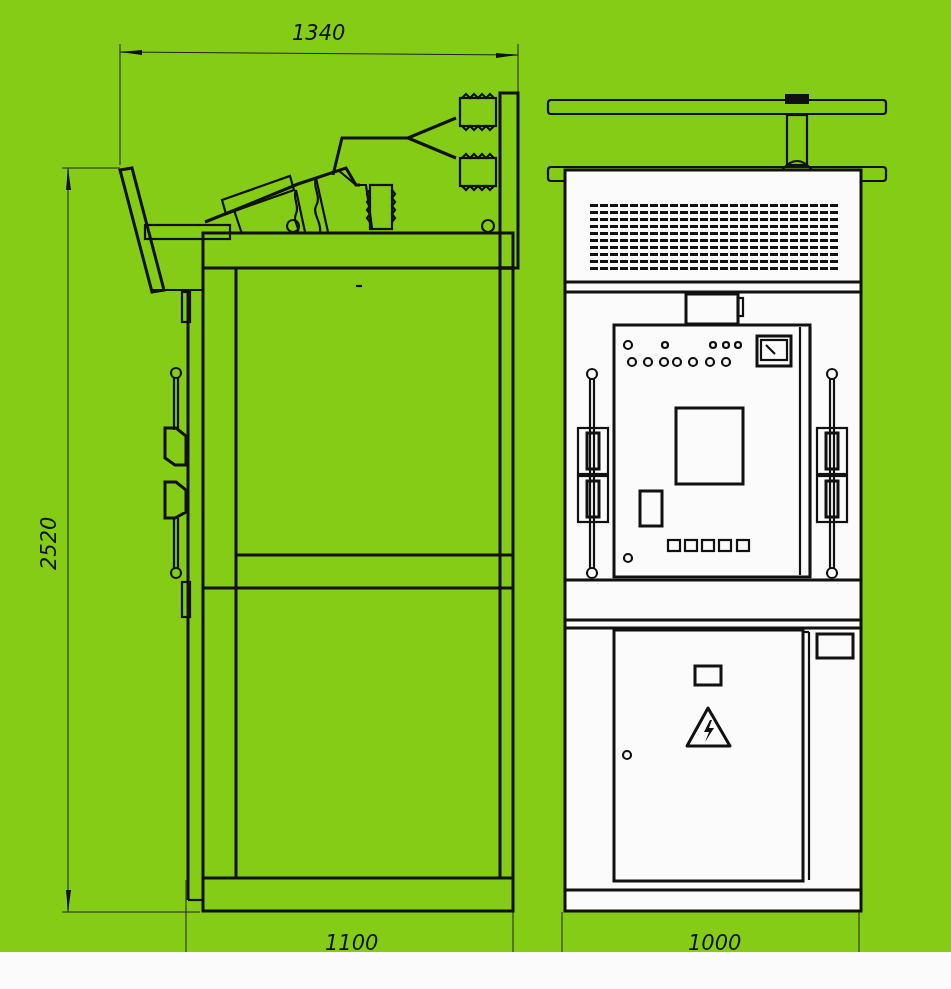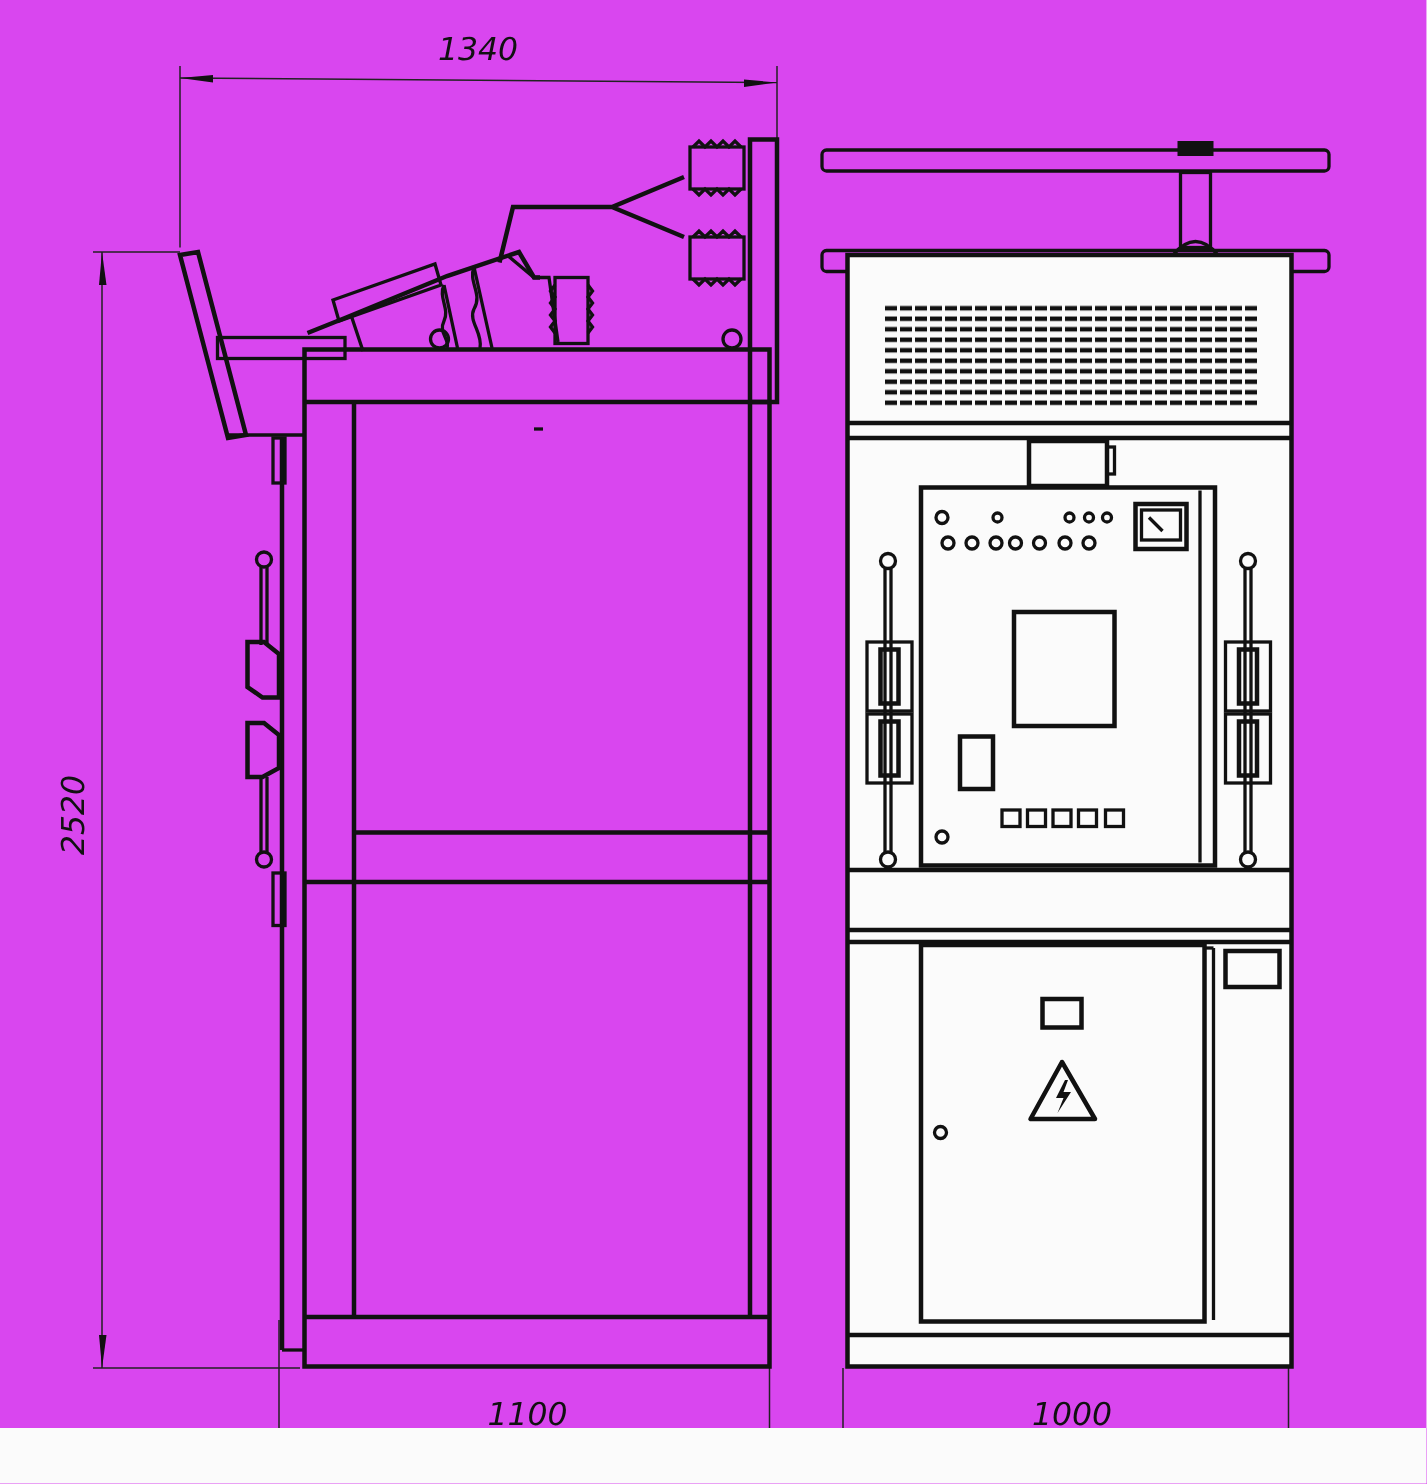--- a/index.html
+++ b/index.html
@@ -1,16 +1,16 @@
 <!DOCTYPE html>
 <html><head>
 <meta charset="utf-8">
 <style>
   html,body{margin:0;padding:0;background:#fbfbfb;}
-  #stage{position:relative;width:951px;height:952px;overflow:hidden;background:#d946ef;}
+  #stage{position:relative;width:951px;height:952px;overflow:hidden;background:#84cc16;}
   svg{position:absolute;left:0;top:0;}
   .dim{font-family:"DejaVu Sans",sans-serif;font-style:italic;font-size:21px;fill:#111;}
   .thin{stroke:#222;stroke-width:1;fill:none;}
   .th{stroke:#111;stroke-width:3;fill:none;}
   .md{stroke:#111;stroke-width:2.2;fill:none;}
   .fw{fill:#fbfbfb;}
 </style>
 </head>
 <body>
 

